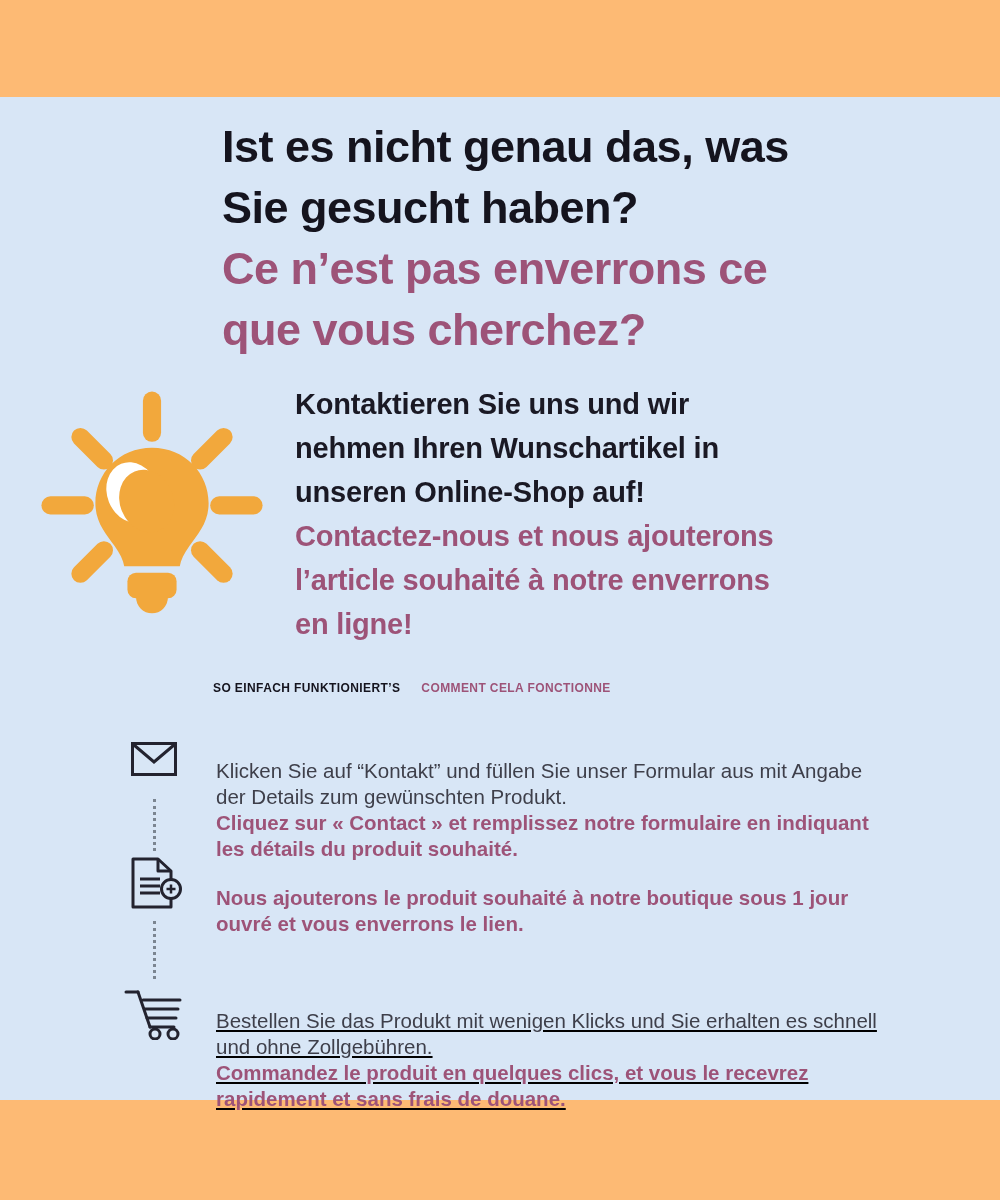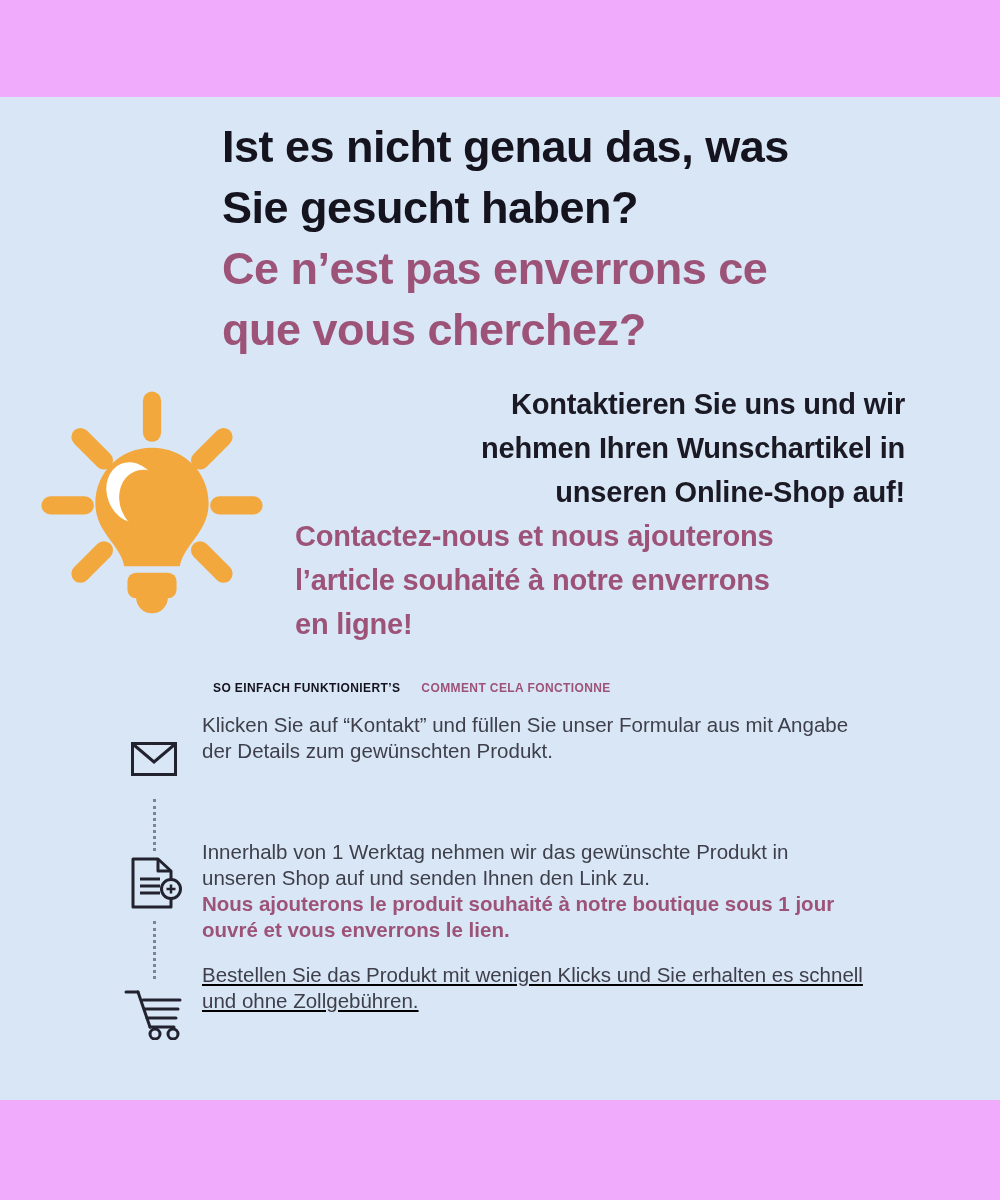--- a/index.html
+++ b/index.html
@@ -1,36 +1,36 @@
 <!DOCTYPE html>
 <html><head>
 <meta charset="utf-8">
 <style>
   html,body{margin:0;padding:0;}
   body{width:1000px;height:1200px;background:#ffffff;font-family:"Liberation Sans",sans-serif;}
-  .canvas{position:relative;width:1000px;height:1200px;background:#f0abfc;overflow:hidden;}
+  .canvas{position:relative;width:1000px;height:1200px;background:#fdba74;overflow:hidden;}
   .panel{position:absolute;left:0;top:97px;width:1000px;height:1003px;background:#d8e6f6;}
 
   .headline{position:absolute;left:222px;top:116px;width:706px;font-weight:bold;
             font-size:45px;line-height:61px;letter-spacing:-0.5px;}
   .pre{white-space:pre-line;}
   .dark{color:#15141e;}
   .mauve{color:#9d5378;}
 
   .bulb{position:absolute;left:38px;top:390px;width:228px;height:235px;}
 
   .intro{position:absolute;left:295px;top:382px;width:610px;font-size:29px;
          line-height:44px;font-weight:600;letter-spacing:-0.2px;}
-  .intro .dark{color:#1a1924;text-align:right;}
+  .intro .dark{color:#1a1924;}
 
   .how-header{position:absolute;left:213px;top:681px;font-size:12px;font-weight:bold;
               letter-spacing:0.4px;}
   .how-header span{margin-right:21px;}
 
-  .step-text{position:absolute;left:202px;width:780px;font-size:20.5px;line-height:26px;}
+  .step-text{position:absolute;left:216px;width:780px;font-size:20.5px;line-height:26px;margin-top:46px;}
   .step-de{color:#3e3f4a;font-weight:400;}
   .step-fr{color:#9d5378;font-weight:700;}
   .st1{top:712px;} .st2{top:839px;} .st3{top:962px;text-decoration:underline;}
 
   .icon{position:absolute;}
   .icon-env{left:131px;top:742px;}
   .icon-doc{left:127px;top:857px;}
   .icon-cart{left:122px;top:986px;}
   .connector{position:absolute;left:153px;width:0;border-left:3px dotted #7b8591;}
   .c1{top:799px;height:52px;}
@@ -87,35 +87,35 @@
 
   <div class="icon icon-env">
     <svg width="46" height="34" viewBox="0 0 46 34" aria-hidden="true">
       <rect x="1.5" y="1.5" width="43" height="31" fill="none" stroke="#23232f" stroke-width="3"></rect>
       <path d="M3,3 L23,20 L43,3" fill="none" stroke="#23232f" stroke-width="3"></path>
     </svg>
   </div>
   <div class="step-text st1">
     <div class="step-de pre">Klicken Sie auf “Kontakt” und füllen Sie unser Formular aus mit Angabe
 der Details zum gewünschten Produkt.</div>
+    <div class="step-fr pre">Cliquez sur « Contact » et remplissez notre formulaire en indiquant
+les détails du produit souhaité.</div>
   </div>
   <div class="connector c1"></div>
 
   <div class="icon icon-doc">
     <svg width="56" height="54" viewBox="0 0 56 54" aria-hidden="true">
       <path d="M6,2 H31 L44,14 V50 H6 Z" fill="none" stroke="#23232f" stroke-width="3" stroke-linejoin="round"></path>
       <path d="M31,2 V14 H44" fill="none" stroke="#23232f" stroke-width="3" stroke-linejoin="round"></path>
       <path d="M13,22 H33 M13,29 H33 M13,36 H33" stroke="#23232f" stroke-width="3"></path>
       <circle cx="44" cy="32" r="9.5" fill="#d8e6f6" stroke="#23232f" stroke-width="3"></circle>
       <path d="M44,27.5 V36.5 M39.5,32 H48.5" stroke="#23232f" stroke-width="2.5"></path>
     </svg>
   </div>
   <div class="step-text st2">
-    <div class="step-de pre">Innerhalb von 1 Werktag nehmen wir das gewünschte Produkt in
-unseren Shop auf und senden Ihnen den Link zu.</div>
     <div class="step-fr pre">Nous ajouterons le produit souhaité à notre boutique sous 1 jour
 ouvré et vous enverrons le lien.</div>
   </div>
   <div class="connector c2"></div>
 
   <div class="icon icon-cart">
     <svg width="62" height="54" viewBox="0 0 62 54" aria-hidden="true">
       <g fill="none" stroke="#23232f" stroke-width="3" stroke-linecap="round">
         <path d="M4,6 H16"></path>
         <path d="M16,6 L28,41"></path>
@@ -124,14 +124,16 @@
         <path d="M25,32 H54"></path>
         <path d="M28,41 H52"></path>
       </g>
       <circle cx="33" cy="48" r="5" fill="none" stroke="#23232f" stroke-width="3"></circle>
       <circle cx="51" cy="48" r="5" fill="none" stroke="#23232f" stroke-width="3"></circle>
     </svg>
   </div>
   <div class="step-text st3">
     <div class="step-de pre">Bestellen Sie das Produkt mit wenigen Klicks und Sie erhalten es schnell
 und ohne Zollgebühren.</div>
+    <div class="step-fr pre">Commandez le produit en quelques clics, et vous le recevrez
+rapidement et sans frais de douane.</div>
   </div>
 </div>
 
 </body></html>

